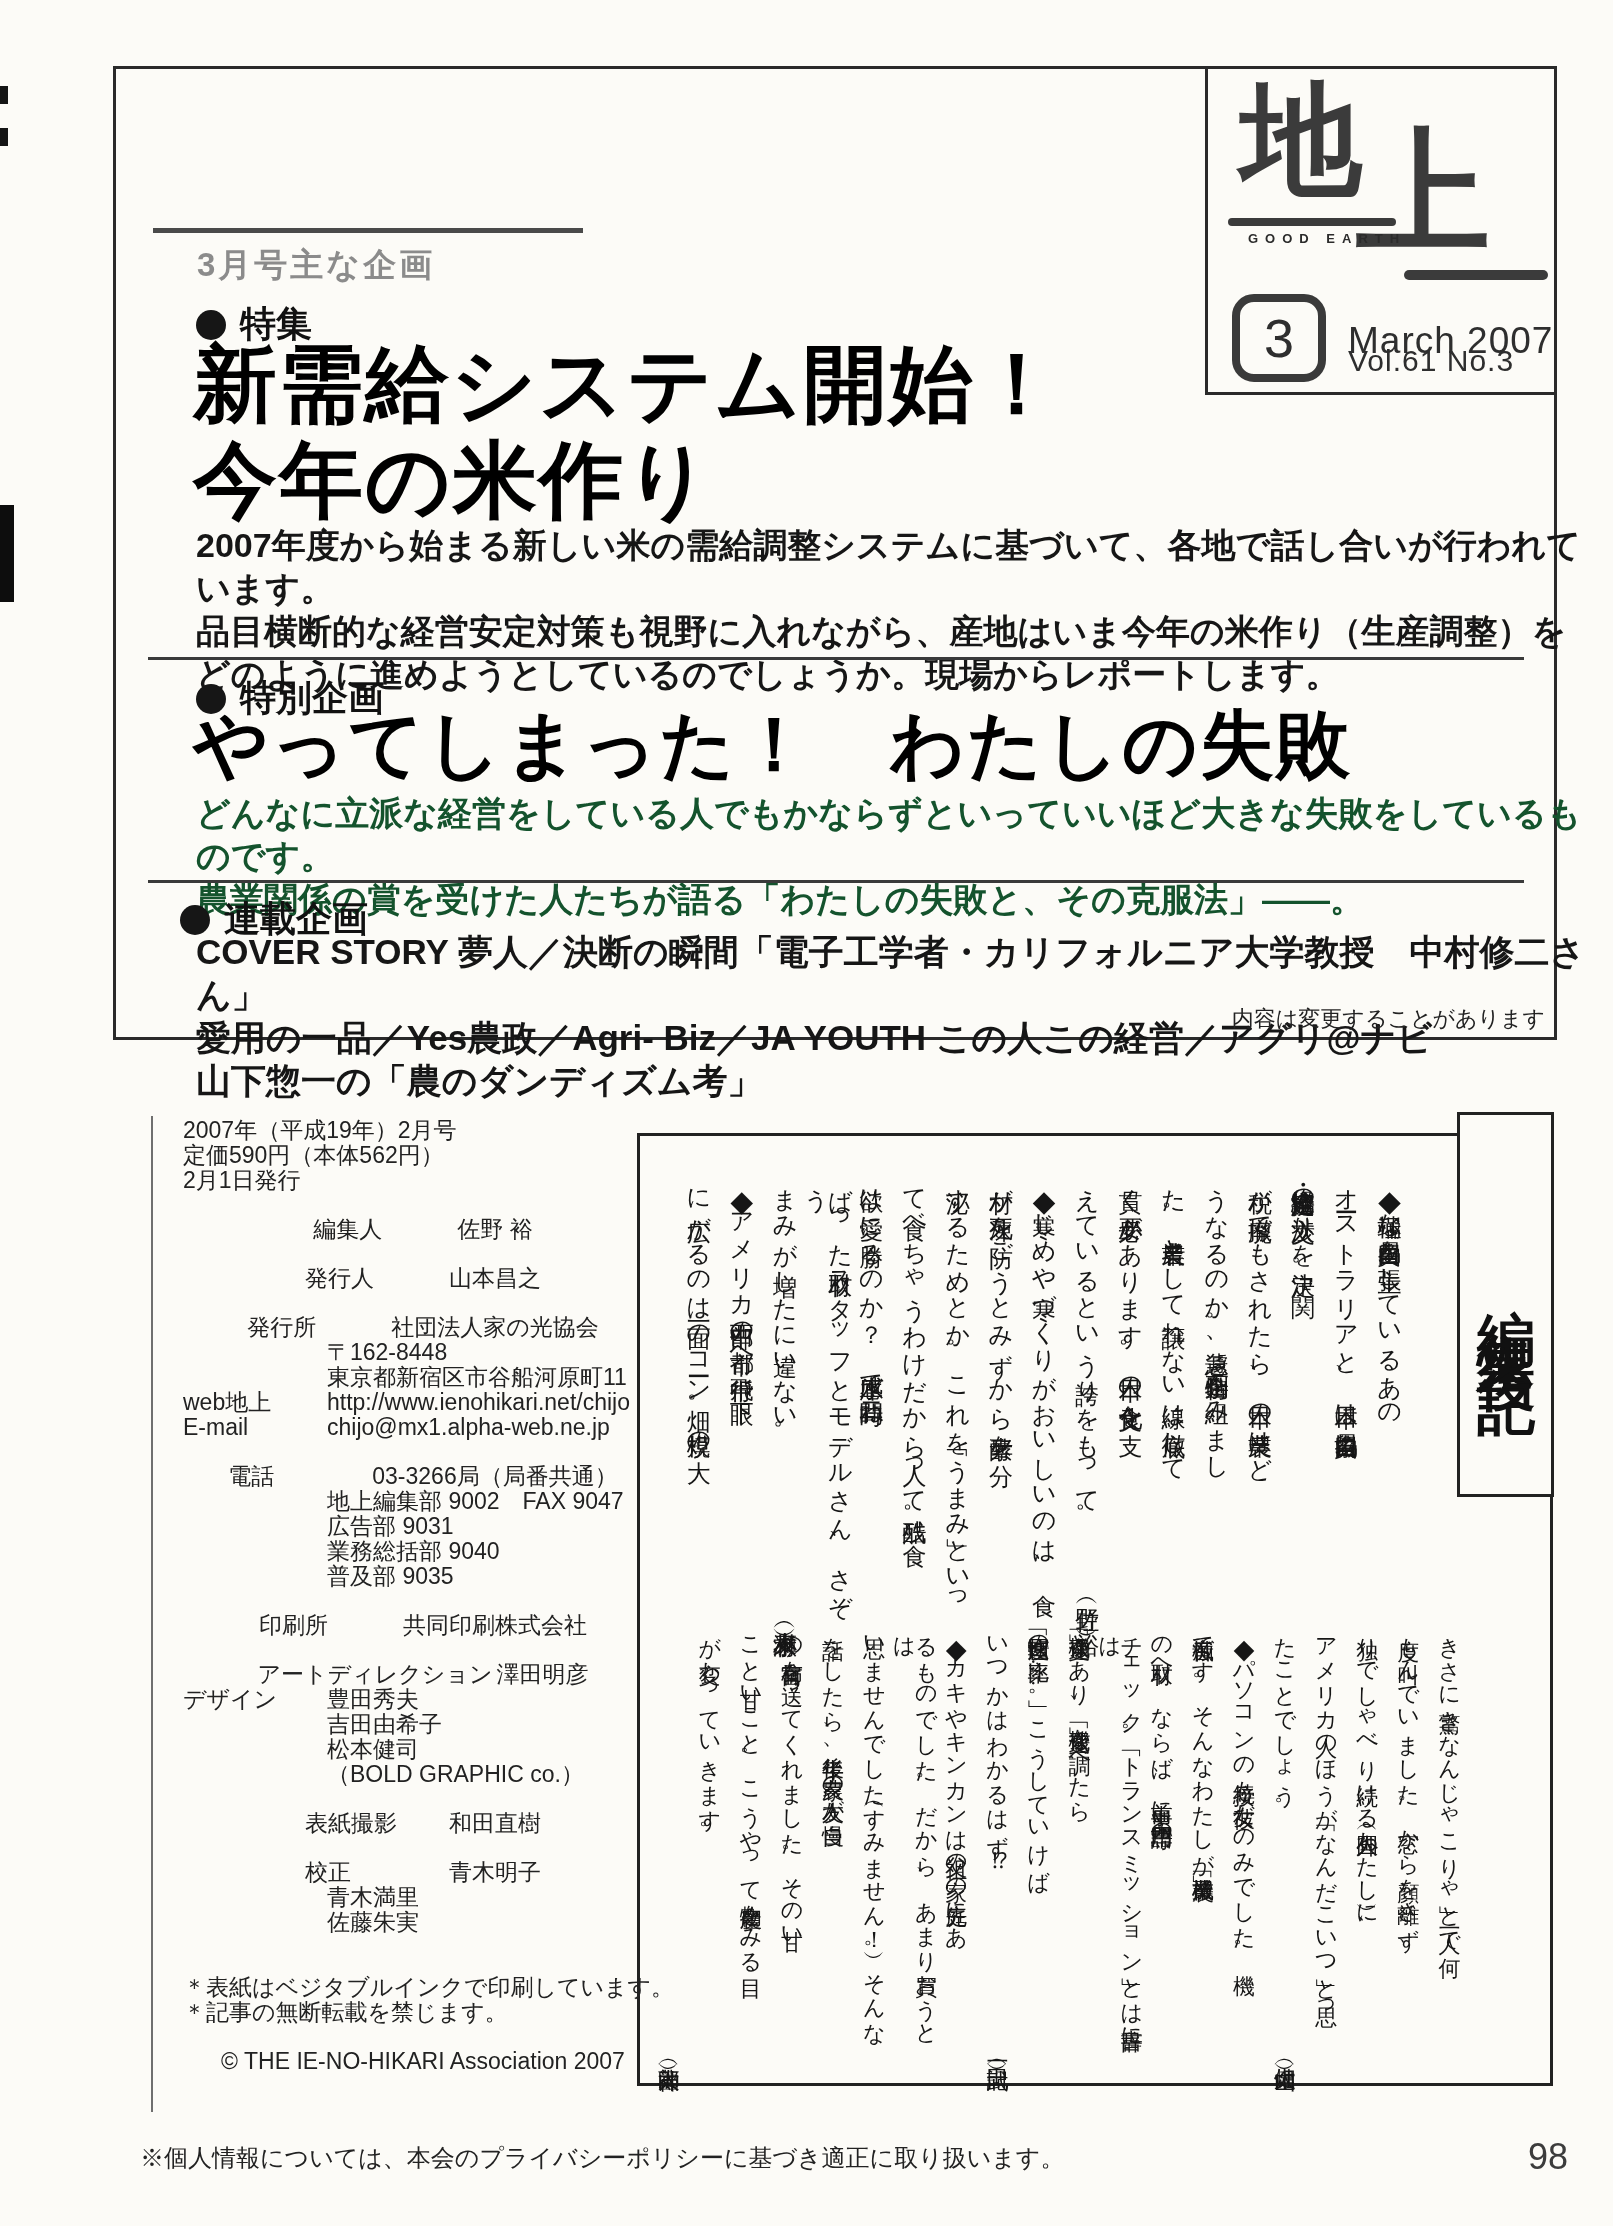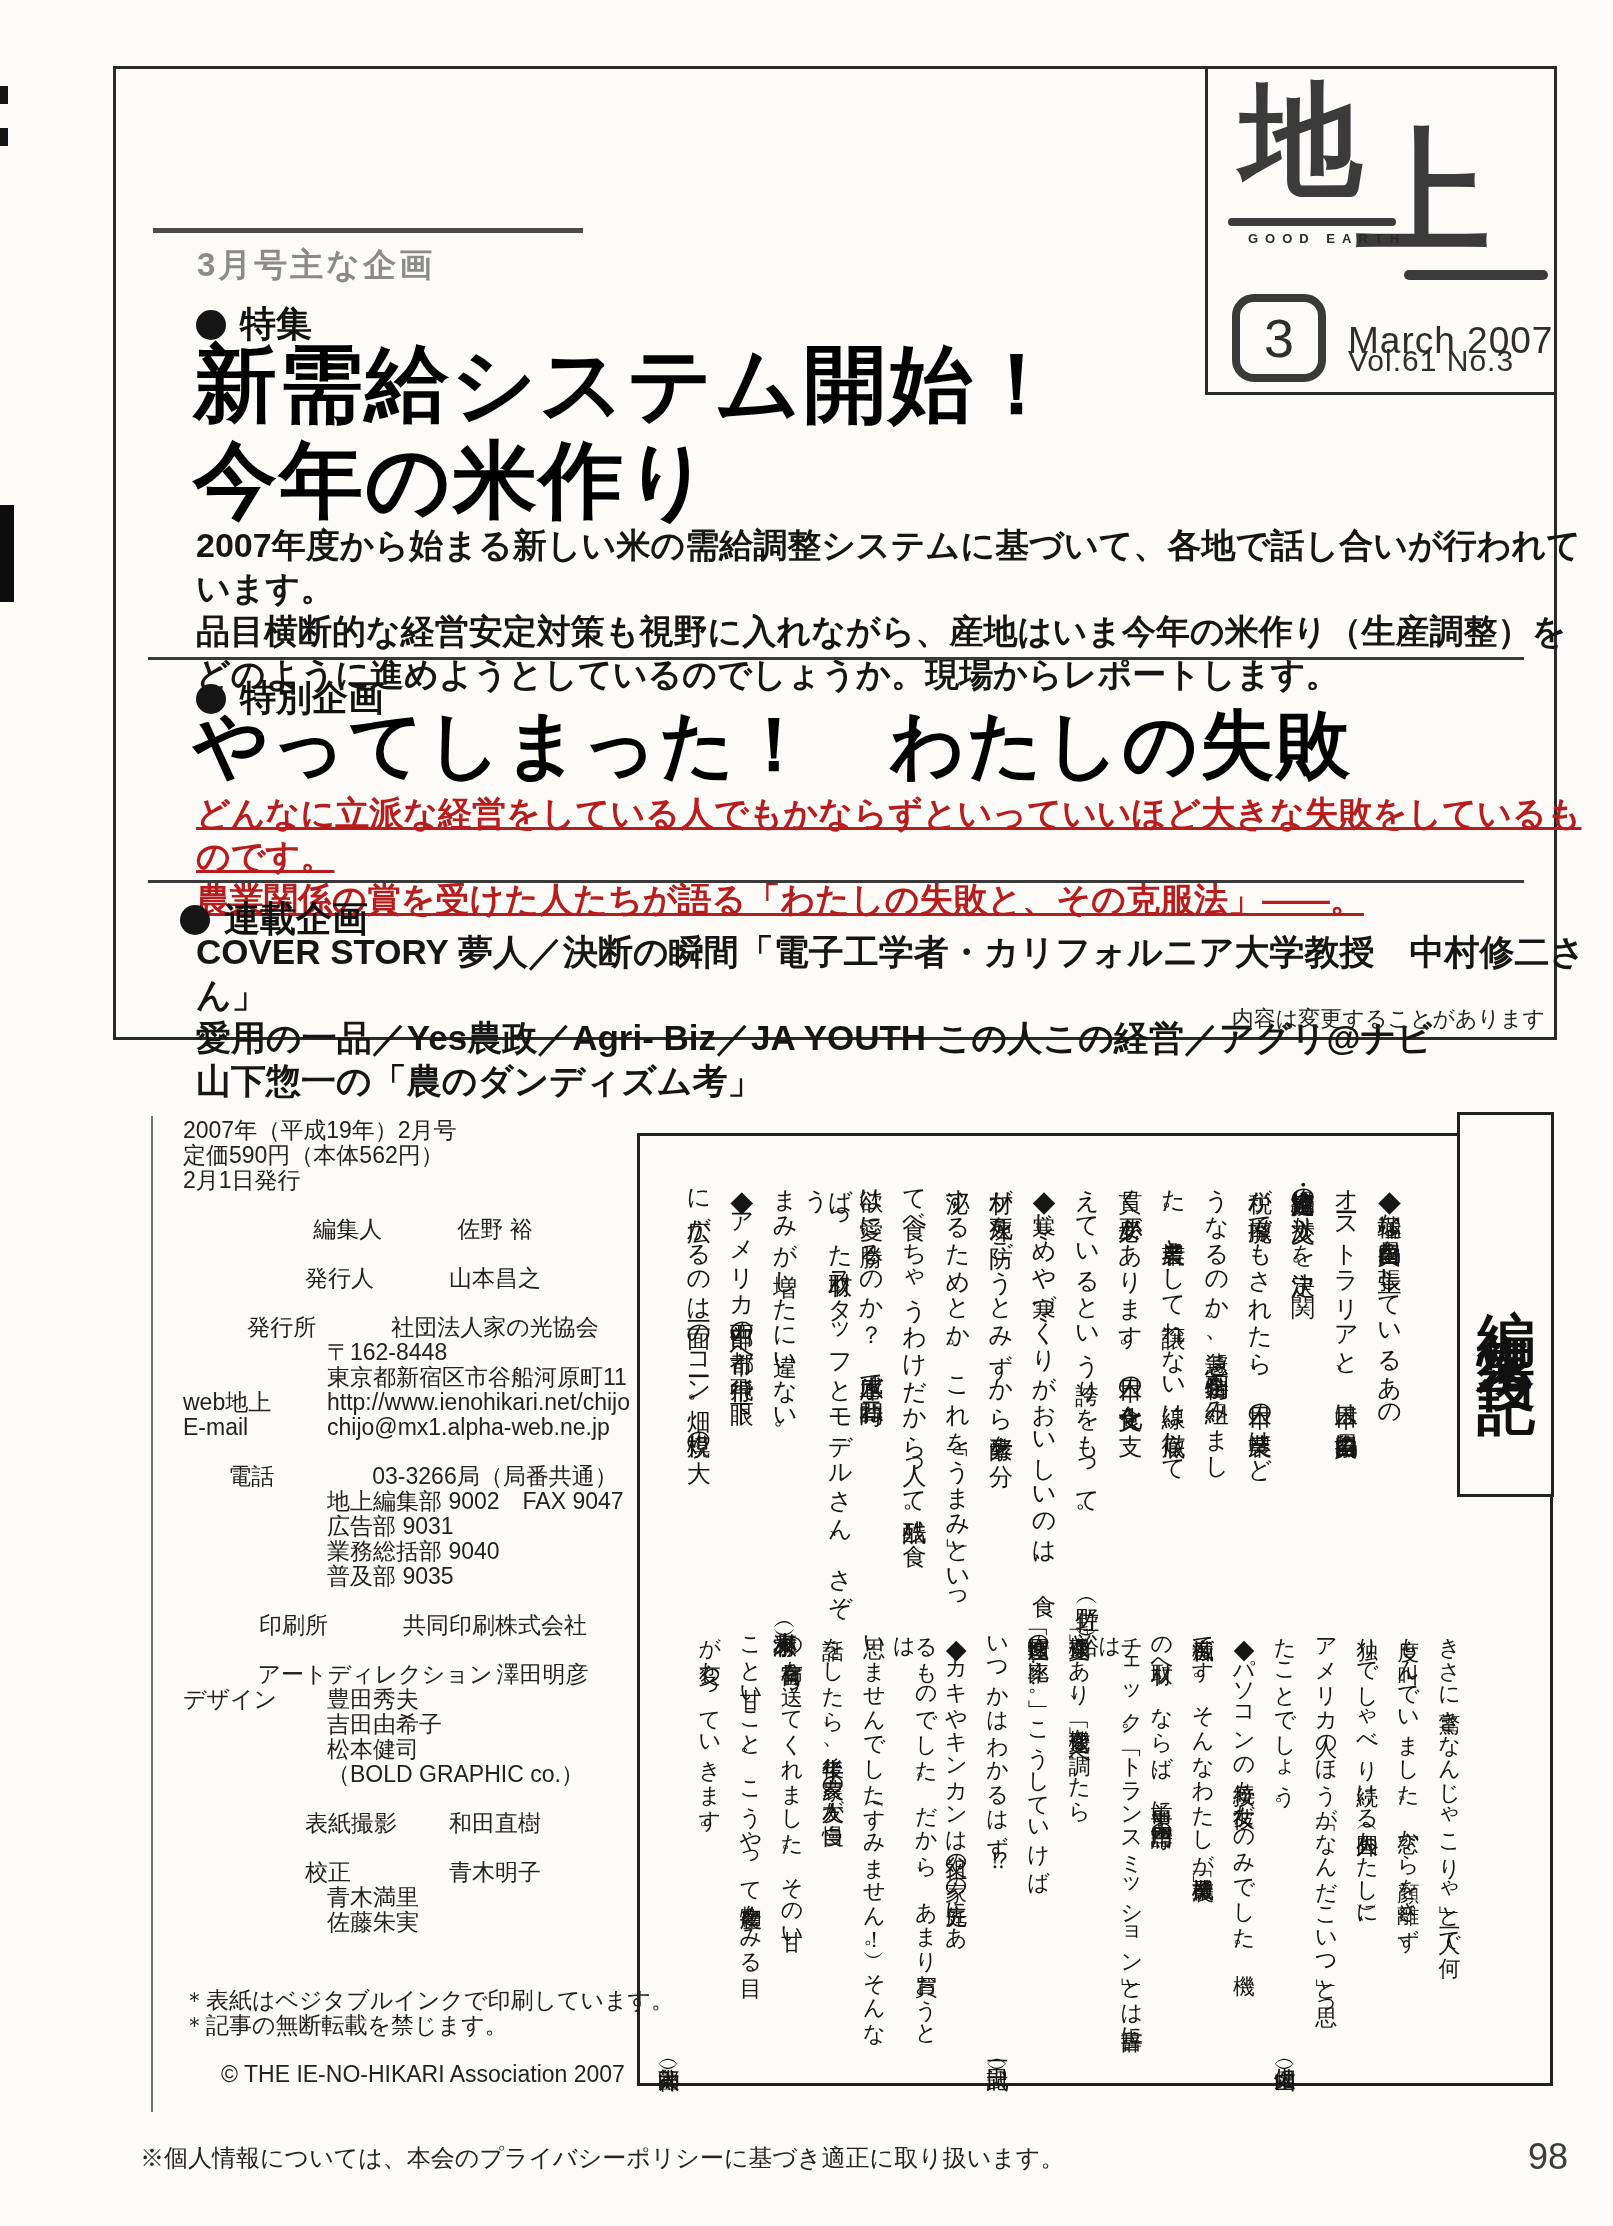--- a/index.html
+++ b/index.html
@@ -20,21 +20,21 @@
   .section-label{display:flex;align-items:center;gap:14px;font-size:36px;font-weight:700;color:#111;}
   .bullet{width:30px;height:30px;background:#161616;border-radius:50%;flex:0 0 auto;}
 
   #feature-label{left:196px;top:300px;text-align:right;}
   #feature-headline{left:193px;top:336px;font-size:84px;font-weight:700;line-height:96px;letter-spacing:2px;color:#000;}
   #feature-body{left:196px;top:524px;font-size:34px;font-weight:700;line-height:43px;color:#161616;}
   .divider{left:148px;width:1376px;height:3px;background:#3a3a3a;}
   #divider1{top:657px;}
   #special-label{left:196px;top:674px;}
   #special-headline{left:193px;top:708px;font-size:74px;font-weight:700;letter-spacing:2px;color:#000;line-height:1;}
-  #special-body{left:196px;top:792px;font-size:34px;font-weight:700;line-height:43px;color:#b91c1c;text-decoration:underline;}
+  #special-body{left:196px;top:792px;font-size:34px;font-weight:700;line-height:43px;color:#14532d;}
   #divider2{top:880px;}
   #serial-label{left:180px;top:895px;}
   #serial-lines{left:196px;top:930px;font-size:35px;font-weight:700;line-height:43px;color:#161616;}
   #change-note{right:68px;top:1004px;font-size:22px;font-weight:500;color:#222;}
 
   
   #logo-box{left:1205px;top:66px;width:352px;height:329px;border:3px solid #2a2a2a;box-sizing:border-box;background:#fcfbf7;}
   .logo-kanji{font-family:"Liberation Serif",serif;font-weight:700;color:#3b3b3b;line-height:1;}
   #logo-char1{left:1240px;top:80px;font-size:122px;}
   #logo-char2{left:1356px;top:126px;font-size:134px;}
@@ -45,21 +45,21 @@
                 box-sizing:border-box;display:flex;align-items:center;justify-content:center;
                 font-size:54px;font-weight:300;color:#2e2e2e;}
   #issue-month{left:1348px;top:300px;font-size:37px;font-weight:300;color:#2e2e2e;letter-spacing:1px;margin-top:20px;}
   #issue-vol{left:1348px;top:344px;font-size:30px;font-weight:300;color:#2e2e2e;letter-spacing:1px;}
 
   
   #colophon-rule{left:151px;top:1116px;width:2px;height:996px;background:#6f6f6f;}
   #colophon{left:183px;top:1118px;width:480px;font-size:23px;line-height:25px;color:#222;}
   .co-row{display:flex;}
   .co-row.gap{margin-top:24px;justify-content:center;}
-  .co-row.gap-big{margin-top:53px;}
+  .co-row.gap-big{margin-top:40px;}
   .co-label{flex:0 0 auto;min-width:140px;white-space:nowrap;padding-right:4px;}
   .co-value{white-space:nowrap;}
 
   
   #ed-box{left:637px;top:1133px;width:916px;height:953px;border:3px solid #222;box-sizing:border-box;}
   #ed-title-box{left:1457px;top:1112px;width:97px;height:385px;border:3px solid #222;box-sizing:border-box;
                 background:#fcfbf7;display:flex;align-items:center;justify-content:center;}
   #ed-title{writing-mode:vertical-rl;font-family:"Liberation Serif",serif;font-size:58px;font-weight:700;
             letter-spacing:22px;color:#111;line-height:1;padding-top:6px;}
   .vband{display:flex;flex-direction:row-reverse;}

